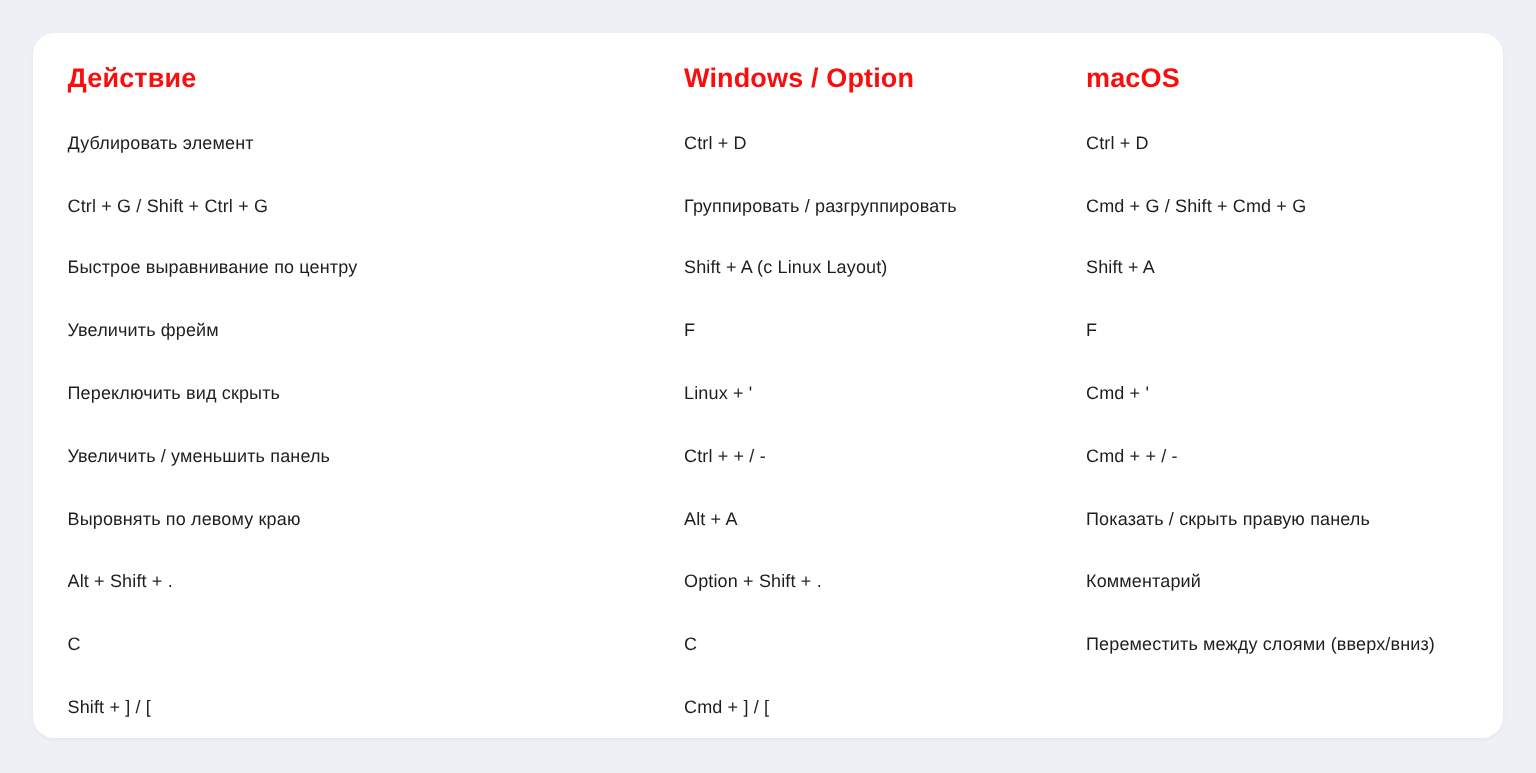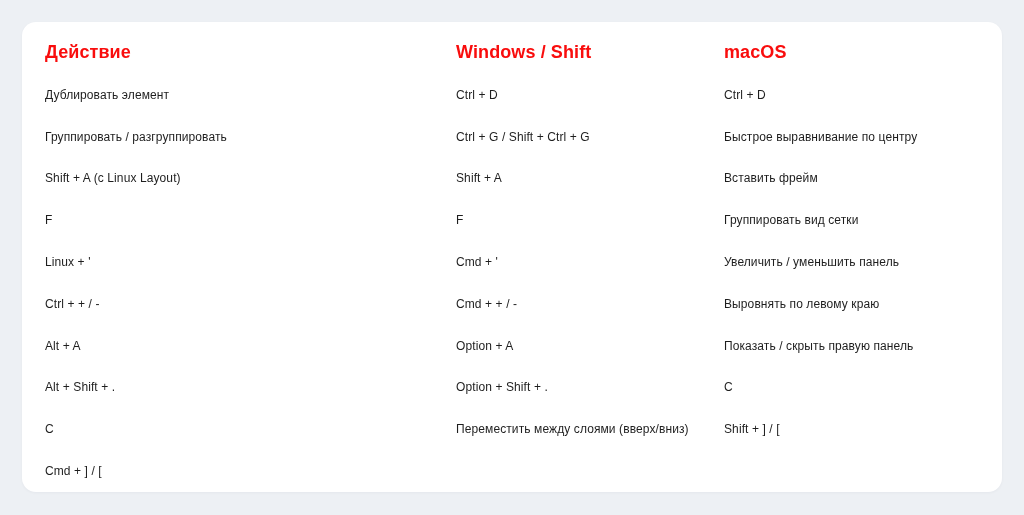--- a/index.html
+++ b/index.html
@@ -52,54 +52,55 @@
   }
 </style>
 </head>
 <body>
 
 <div class="page">
   <div class="card">
     <div class="table">
 
       <div class="cell header-cell">Действие</div>
-      <div class="cell header-cell">Windows / Shift</div>
+      <div class="cell header-cell">Windows / Option</div>
       <div class="cell header-cell">macOS</div>
 
       <div class="cell body-cell">Дублировать элемент</div>
       <div class="cell body-cell">Ctrl + D</div>
       <div class="cell body-cell">Ctrl + D</div>
 
+      <div class="cell body-cell">Ctrl + G / Shift + Ctrl + G</div>
       <div class="cell body-cell">Группировать / разгруппировать</div>
-      <div class="cell body-cell">Ctrl + G / Shift + Ctrl + G</div>
+      <div class="cell body-cell">Cmd + G / Shift + Cmd + G</div>
 
       <div class="cell body-cell">Быстрое выравнивание по центру</div>
       <div class="cell body-cell">Shift + A (с Linux Layout)</div>
       <div class="cell body-cell">Shift + A</div>
 
-      <div class="cell body-cell">Вставить фрейм</div>
+      <div class="cell body-cell">Увеличить фрейм</div>
       <div class="cell body-cell">F</div>
       <div class="cell body-cell">F</div>
 
-      <div class="cell body-cell">Группировать вид сетки</div>
+      <div class="cell body-cell">Переключить вид скрыть</div>
       <div class="cell body-cell">Linux + '</div>
       <div class="cell body-cell">Cmd + '</div>
 
       <div class="cell body-cell">Увеличить / уменьшить панель</div>
       <div class="cell body-cell">Ctrl + + / -</div>
       <div class="cell body-cell">Cmd + + / -</div>
 
       <div class="cell body-cell">Выровнять по левому краю</div>
       <div class="cell body-cell">Alt + A</div>
-      <div class="cell body-cell">Option + A</div>
 
       <div class="cell body-cell">Показать / скрыть правую панель</div>
       <div class="cell body-cell">Alt + Shift + .</div>
       <div class="cell body-cell">Option + Shift + .</div>
 
+      <div class="cell body-cell">Комментарий</div>
       <div class="cell body-cell">C</div>
       <div class="cell body-cell">C</div>
 
       <div class="cell body-cell">Переместить между слоями (вверх/вниз)</div>
       <div class="cell body-cell">Shift + ] / [</div>
       <div class="cell body-cell">Cmd + ] / [</div>
 
     </div>
   </div>
 </div>

